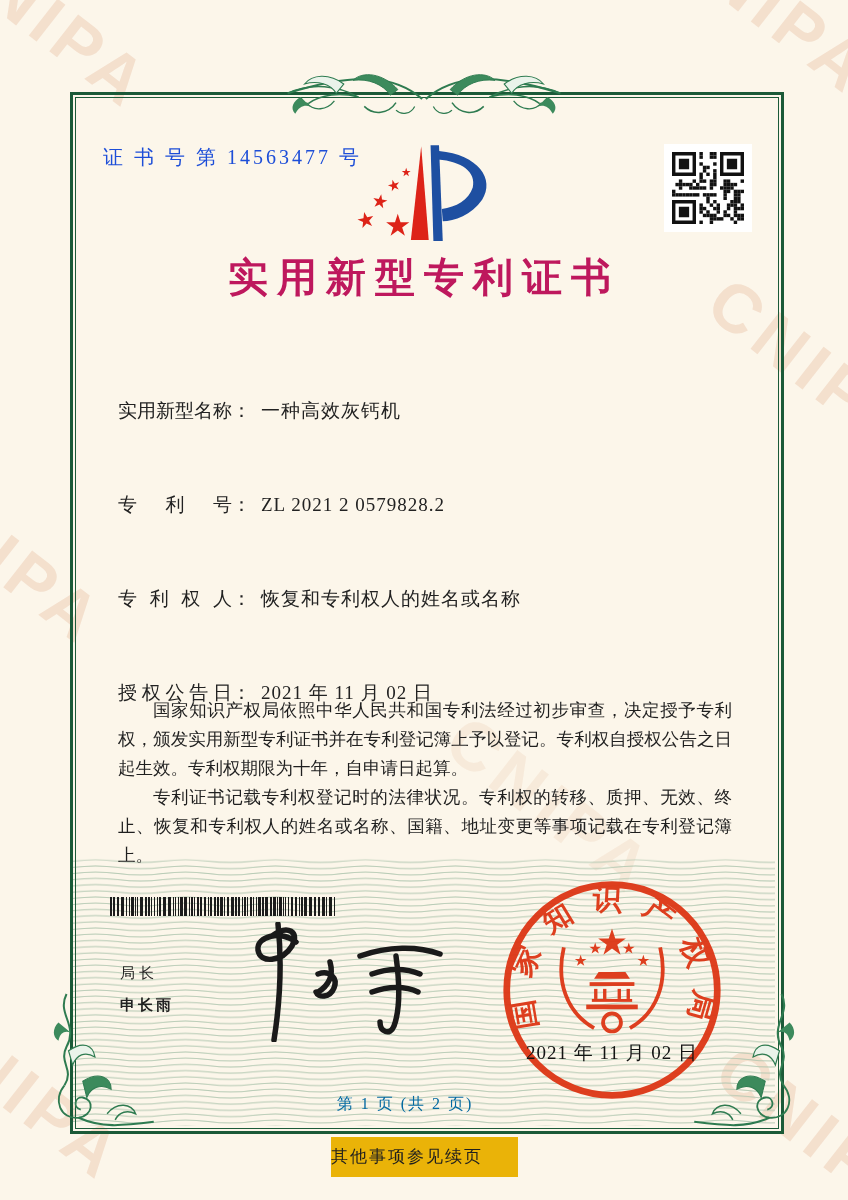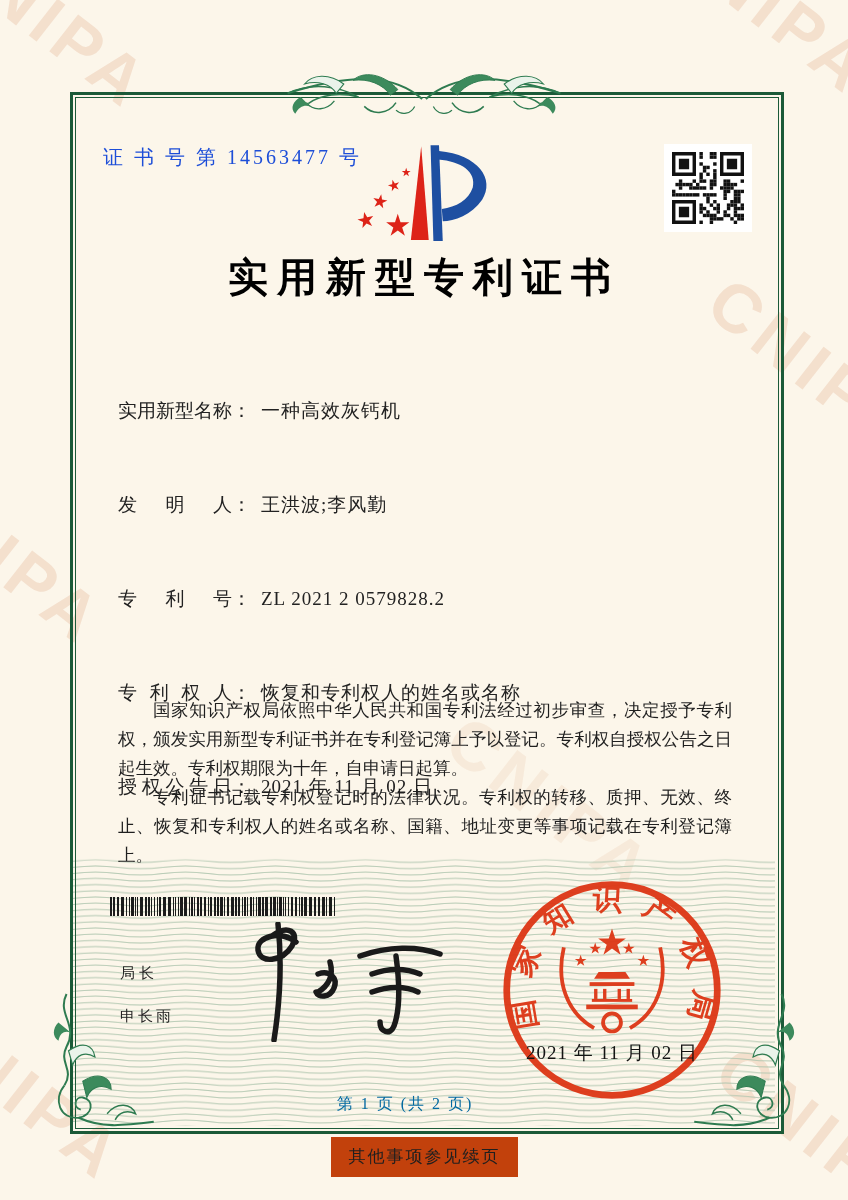--- a/index.html
+++ b/index.html
@@ -15,45 +15,45 @@
   
   .frame{position:absolute;left:70px;top:92px;width:708px;height:1036px;border:3px solid #1b5a38;z-index:2;}
   .frame .inner{position:absolute;left:2px;top:2px;right:2px;bottom:2px;border:1px solid #1b5a38;}
   .orn{position:absolute;z-index:3;}
   
   .cert-no{position:absolute;left:103px;top:144px;font-size:20px;letter-spacing:3px;color:#1d4ed8;z-index:4;}
   .logo{position:absolute;left:349px;top:140px;width:150px;height:110px;z-index:4;}
   .qr-box{position:absolute;left:664px;top:144px;width:88px;height:88px;background:#fff;z-index:4;}
   .qr-box svg{position:absolute;left:8px;top:8px;}
   .title{position:absolute;left:0;right:0;top:250px;text-align:center;font-size:40px;font-weight:bold;
-         letter-spacing:9px;color:#000000;z-index:4;}
+         letter-spacing:9px;color:#be185d;z-index:4;}
   
   .fields{position:absolute;left:118px;top:354px;width:640px;z-index:4;}
   .frow{position:relative;height:50px;font-size:19px;white-space:nowrap;margin-top:44px;}
   .flabel{display:inline-block;width:114px;text-align:justify;text-align-last:justify;vertical-align:top;}
   .fcolon{display:inline-block;}
   .fvalue{display:inline-block;margin-left:10px;letter-spacing:1px;}
   .grant2{position:absolute;left:265px;top:0;white-space:nowrap;}
   .grant2 .glabel{letter-spacing:2px;}
   
   .paras{position:absolute;left:118px;top:696px;width:614px;font-size:17.5px;line-height:29px;
          text-align:justify;color:#1f1f1f;z-index:4;}
   .paras p{margin:0;text-indent:2em;}
   
   .barcode{position:absolute;left:110px;top:897px;z-index:4;}
   .signer{position:absolute;left:120px;top:964px;font-size:15px;letter-spacing:4px;z-index:4;}
-  .signer .name{margin-top:24px;letter-spacing:3px;}
+  .signer .name{margin-top:13px;letter-spacing:3px;font-weight:bold;}
   .sig{position:absolute;left:238px;top:922px;z-index:5;}
   .seal{position:absolute;left:500px;top:878px;width:224px;height:224px;z-index:4;opacity:.94;}
   .seal-date{position:absolute;left:512px;top:1040px;width:200px;text-align:center;font-size:19px;
              letter-spacing:1px;color:#141414;z-index:6;white-space:nowrap;}
   .page-info{position:absolute;left:0;right:38px;top:1094px;text-align:center;font-size:16px;
              letter-spacing:2px;z-index:4;color:#0369a1;}
   .footer-note{position:absolute;left:331px;top:1137px;width:187px;height:40px;line-height:40px;
-               background:#c2410c;text-align:center;font-size:17px;letter-spacing:2px;z-index:4;color:#1f1f1f;}
+               background:#eab308;font-size:17px;letter-spacing:2px;z-index:4;color:#1f1f1f;}
 </style>
 </head>
 <body>
 
 <div class="page">
 
   <div class="wm" style="left:-74px;top:-20px;">CNIPA</div>
   <div class="wm" style="left:648px;top:-34px;">CNIPA</div>
   <div class="wm" style="left:-120px;top:516px;">CNIPA</div>
   <div class="wm" style="left:692px;top:328px;">CNIPA</div>
@@ -261,23 +261,20 @@
       </svg>
   </div>
 
   <div class="title">实用新型专利证书</div>
 
   <div class="fields">
     <div class="frow">
       <span class="flabel">实用新型名称</span><span class="fcolon">：</span><span class="fvalue">一种高效灰钙机</span>
     </div>
     <div class="frow">
-      <span class="flabel">发明人</span><span class="fcolon">：</span><span class="fvalue">王洪波;李风勤</span>
-    </div>
-    <div class="frow">
       <span class="flabel">专利号</span><span class="fcolon">：</span><span class="fvalue">ZL 2021 2 0579828.2</span>
     </div>
     <div class="frow">
       <span class="flabel">专利权人</span><span class="fcolon">：</span><span class="fvalue">恢复和专利权人的姓名或名称</span>
     </div>
     <div class="frow">
       <span class="flabel">授权公告日</span><span class="fcolon">：</span><span class="fvalue">2021 年 11 月 02 日</span>
     </div>
   </div>
 

